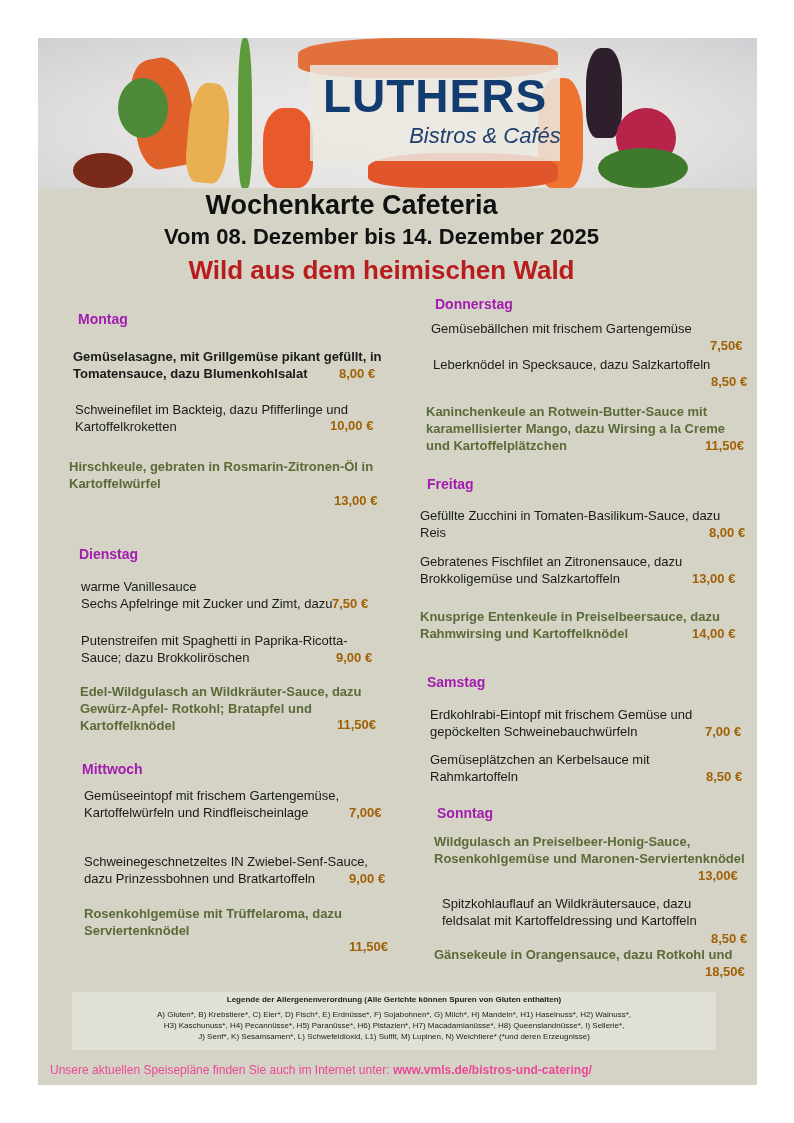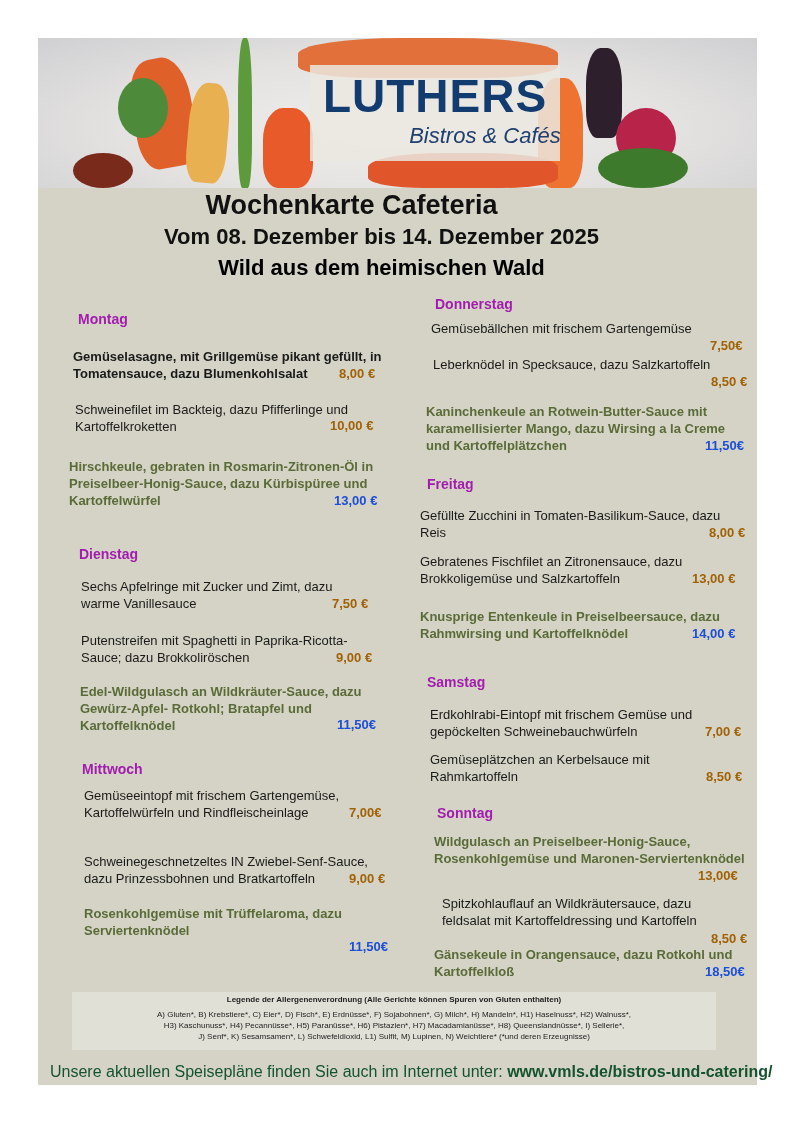--- a/index.html
+++ b/index.html
@@ -7,29 +7,29 @@
   .panel{position:absolute;left:38px;top:38px;width:719px;height:1047px;background:#d4d3c5;}
   .hero{position:absolute;left:38px;top:38px;width:719px;height:150px;overflow:hidden;
     background:radial-gradient(ellipse at 50% 60%, #f0eeec 0%, #e4e2e0 55%, #cfd0d3 100%);}
   .veg{position:absolute;border-radius:40% 40% 30% 30%;}
   .logo-box{position:absolute;left:272px;top:27px;width:250px;height:96px;background:rgba(235,232,225,0.85);}
   .logo-title{position:absolute;left:0;top:6px;width:250px;text-align:center;font-size:46px;font-weight:bold;color:#123c70;letter-spacing:1px;line-height:50px;}
   .logo-sub{position:absolute;left:0;top:58px;width:286px;text-align:center;font-size:22px;font-style:italic;color:#1f3f6e;line-height:26px;margin-left:32px;}
   .title{position:absolute;left:38px;width:719px;text-align:center;font-weight:bold;color:#111;}
   .t1{top:190px;font-size:27px;left:-8px;}
   .t2{top:224px;font-size:22px;left:22px;}
-  .t3{top:255px;font-size:22px;color:#000000;left:22px;}
+  .t3{top:255px;font-size:26px;color:#b91c1c;left:22px;}
   .day{position:absolute;font-weight:bold;font-size:14px;color:#a21caf;}
   .dish{position:absolute;font-size:13px;line-height:17px;color:#1a1a1a;}
   .dish.wild{font-weight:bold;color:#5a6b38;}
   .price{position:absolute;font-weight:bold;font-size:13px;color:#a16207;}
-  .price.wild{color:#1d4ed8;}
+  .price.wild{color:#a16207;}
   .legend{position:absolute;left:72px;top:992px;width:644px;height:58px;background:#e1e0d6;text-align:center;font-size:8px;color:#222;line-height:11px;}
   .legend .lh{margin-top:2px;margin-bottom:4px;font-weight:bold;}
-  .footer{position:absolute;left:50px;top:1063px;font-size:16px;color:#14532d;}
+  .footer{position:absolute;left:50px;top:1063px;font-size:12px;color:#ec4899;}
   .footer b{font-weight:bold;}
 </style>
 </head>
 <body>
 
 <div class="panel"></div>
 
 <div class="hero">
   <div class="veg" style="left:95px;top:20px;width:60px;height:110px;background:#e0602a;transform:rotate(-10deg);"></div>
   <div class="veg" style="left:150px;top:45px;width:40px;height:100px;background:#e8b050;transform:rotate(5deg);"></div>
@@ -59,29 +59,28 @@
   <div>Tomatensauce, dazu Blumenkohlsalat</div>
 </div>
 <div class="price" style="left:339px;top:366px;">8,00 €</div>
 <div class="dish" style="left:75px;top:401px;">
   <div>Schweinefilet im Backteig, dazu Pfifferlinge und</div>
   <div>Kartoffelkroketten</div>
 </div>
 <div class="price" style="left:330px;top:418px;">10,00 €</div>
 <div class="dish wild" style="left:69px;top:458px;">
   <div>Hirschkeule, gebraten in Rosmarin-Zitronen-Öl in</div>
-  <div>Preiselbeer-Honig-Sauce, dazu Kürbispüree und</div>
   <div>Kartoffelwürfel</div>
 </div>
 <div class="price wild" style="left:334px;top:493px;">13,00 €</div>
 
 <div class="day" style="left:79px;top:546px;">Dienstag</div>
 <div class="dish" style="left:81px;top:578px;">
+  <div>warme Vanillesauce</div>
   <div>Sechs Apfelringe mit Zucker und Zimt, dazu</div>
-  <div>warme Vanillesauce</div>
 </div>
 <div class="price" style="left:332px;top:596px;">7,50 €</div>
 <div class="dish" style="left:81px;top:632px;">
   <div>Putenstreifen mit Spaghetti in Paprika-Ricotta-</div>
   <div>Sauce; dazu Brokkoliröschen</div>
 </div>
 <div class="price" style="left:336px;top:650px;">9,00 €</div>
 <div class="dish wild" style="left:80px;top:683px;">
   <div>Edel-Wildgulasch an Wildkräuter-Sauce, dazu</div>
   <div>Gewürz-Apfel- Rotkohl; Bratapfel und</div>
@@ -157,21 +156,20 @@
   <div>Rosenkohlgemüse und Maronen-Serviertenknödel</div>
 </div>
 <div class="price" style="left:698px;top:868px;">13,00€</div>
 <div class="dish" style="left:434px;top:895px;margin-left:8px;">
   <div>Spitzkohlauflauf an Wildkräutersauce, dazu</div>
   <div>feldsalat mit Kartoffeldressing und Kartoffeln</div>
 </div>
 <div class="price" style="left:711px;top:931px;">8,50 €</div>
 <div class="dish wild" style="left:434px;top:946px;">
   <div>Gänsekeule in Orangensauce, dazu Rotkohl und</div>
-  <div>Kartoffelkloß</div>
 </div>
 <div class="price wild" style="left:705px;top:964px;">18,50€</div>
 
 <div class="legend">
   <div class="lh">Legende der Allergenenverordnung  (Alle Gerichte können Spuren von Gluten enthalten)</div>
   <div>A) Gluten*, B) Krebstiere*, C) Eier*, D) Fisch*, E) Erdnüsse*, F) Sojabohnen*,  G) Milch*, H) Mandeln*, H1) Haselnuss*, H2) Walnuss*,</div>
   <div>H3) Kaschunuss*, H4) Pecannüsse*, H5) Paranüsse*, H6) Pistazien*,  H7) Macadamianüsse*, H8) Queenslandnüsse*,   I) Sellerie*,</div>
   <div>J) Senf*, K) Sesamsamen*, L) Schwefeldioxid,  L1) Sulfit, M) Lupinen, N) Weichtiere* (*und deren Erzeugnisse)</div>
 </div>
 

